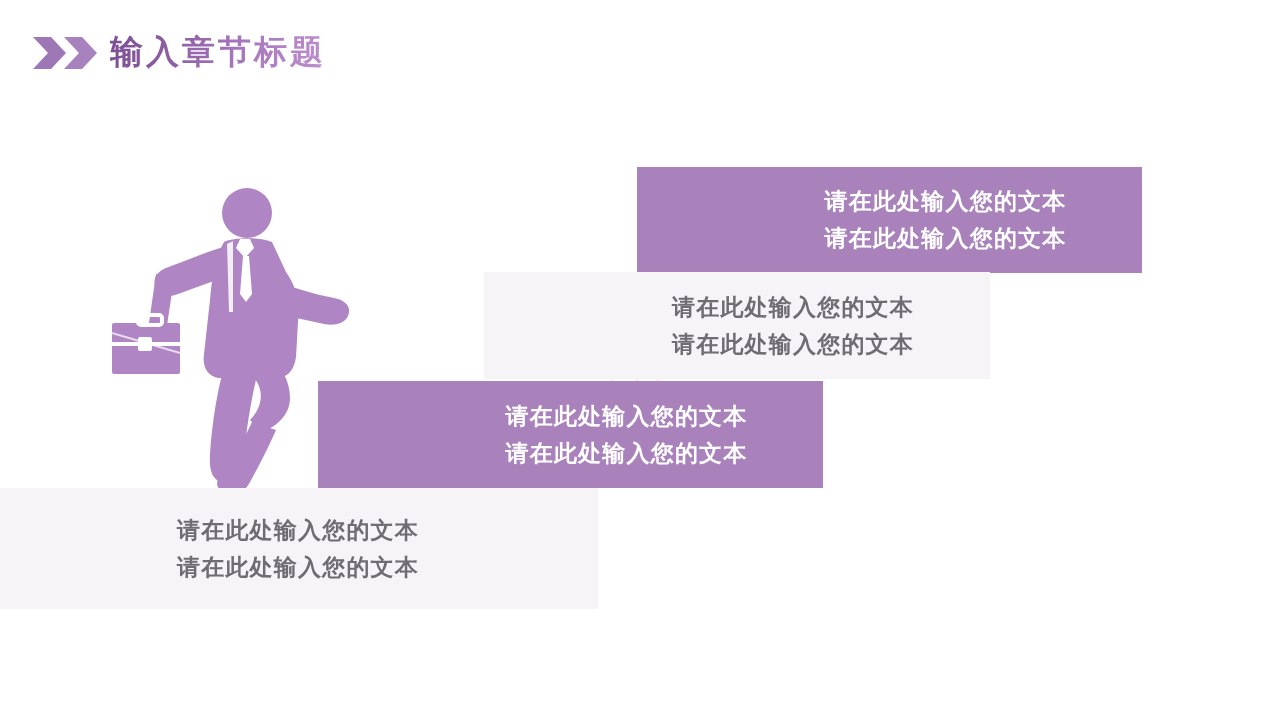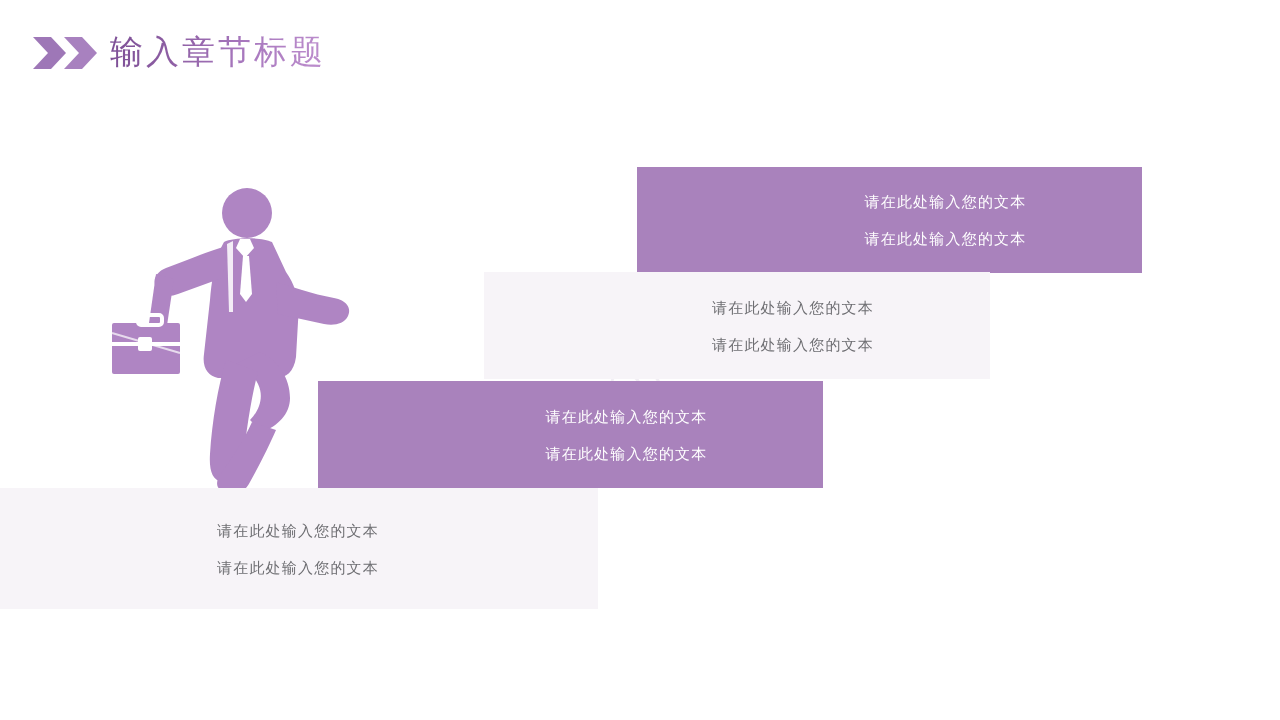--- a/index.html
+++ b/index.html
@@ -31,21 +31,21 @@
     left: 33px;
     top: 36px;
     width: 66px;
     height: 34px;
   }
   .title {
     position: absolute;
     left: 110px;
     top: 30px;
     font-size: 33px;
-    font-weight: normal;
+    font-weight: bold;
     letter-spacing: 3px;
     line-height: 44px;
     background: linear-gradient(100deg, #7C4E95 0%, #8E5FA4 30%, #A878BE 62%, #BE8FCE 100%);
     -webkit-background-clip: text;
     background-clip: text;
     color: transparent;
     -webkit-text-fill-color: transparent;
     white-space: nowrap;
   }
 
@@ -61,22 +61,22 @@
   
   .bar {
     position: absolute;
     box-sizing: border-box;
     display: flex;
     flex-direction: column;
     align-items: center;
     justify-content: center;
   }
   .bar .line {
-    font-size: 15px;
-    font-weight: normal;
+    font-size: 23px;
+    font-weight: bold;
     letter-spacing: 1.2px;
     line-height: 37px;
     white-space: nowrap;
   }
   .bar.purple {
     background: #A982BC;
   }
   .bar.purple .line {
     color: #ffffff;
   }

